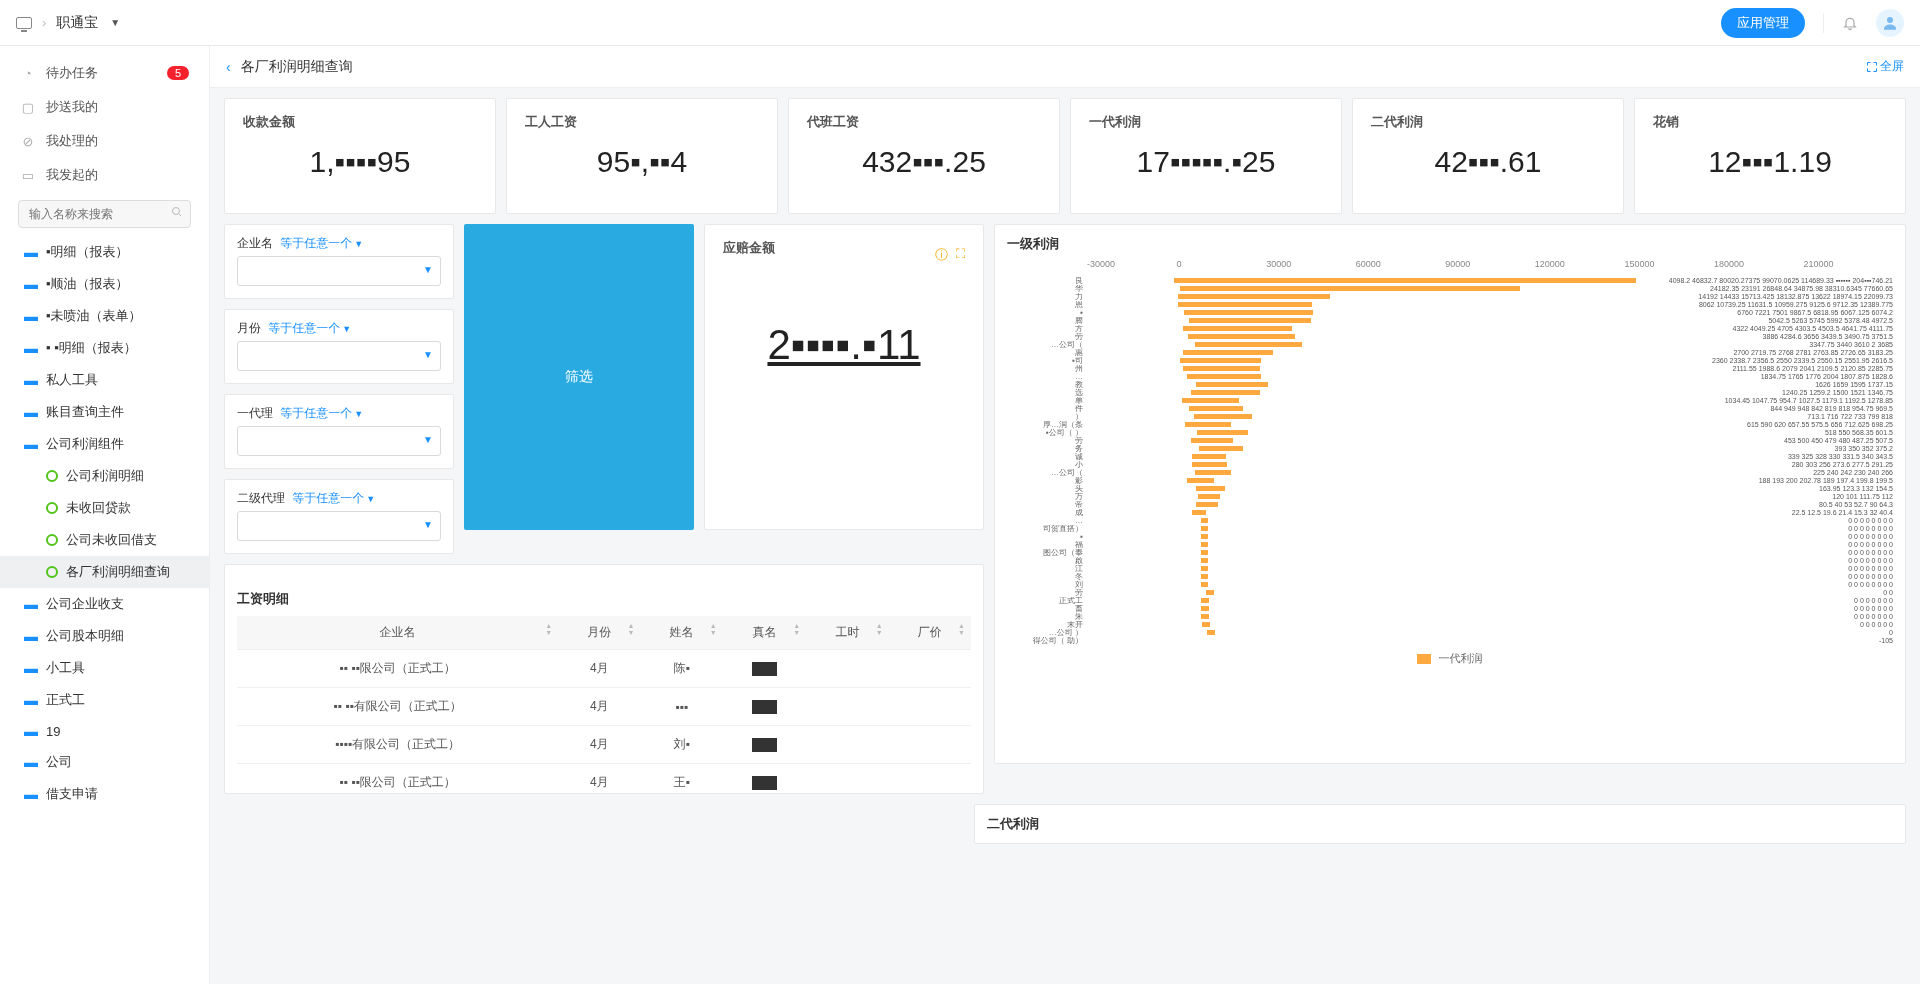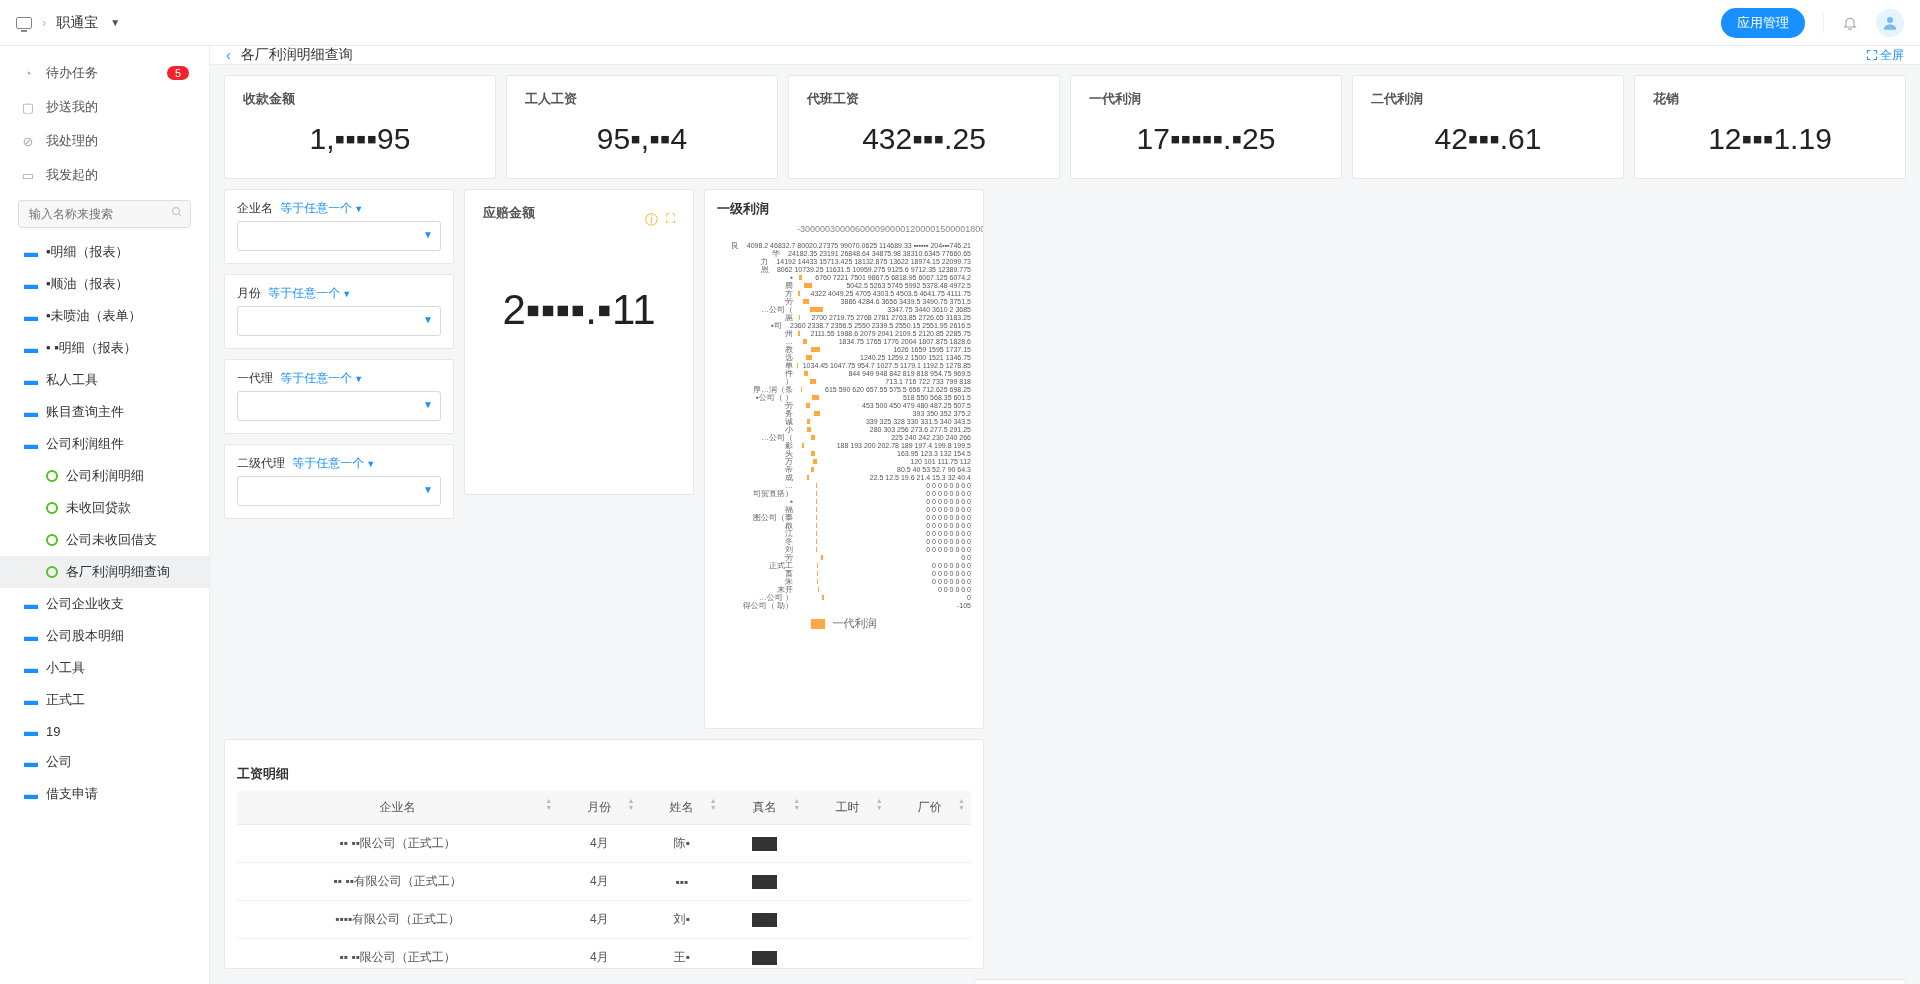--- a/index.html
+++ b/index.html
@@ -41,40 +41,40 @@
 .content-hdr-left { display: flex; align-items: center; gap: 10px; }
 .back-arrow { color: #1890ff; cursor: pointer; font-size: 14px; }
 .page-title { font-size: 14px; color: #333; }
 .fullscreen-link { color: #1890ff; font-size: 12px; cursor: pointer; display: flex; align-items: center; gap: 2px; }
 
 .dash-body { padding: 10px 14px; flex: 1; }
 
 
 .kpi-row { display: grid; grid-template-columns: repeat(6, 1fr); gap: 10px; margin-bottom: 10px; }
 .card { background: #fff; border: 1px solid #e8e8e8; border-radius: 2px; }
-.kpi-card { padding: 14px 18px 22px; }
+.kpi-card { padding: 14px 18px 34px; }
 .kpi-label { font-size: 13px; color: #555; font-weight: 600; margin-bottom: 14px; }
 .kpi-value { font-size: 30px; font-weight: 500; text-align: center; color: #222; white-space: nowrap; }
 
 
 .mid-row { display: grid; grid-template-columns: 230px 230px 280px 1fr; gap: 10px; margin-bottom: 10px; align-items: start; }
 .filter-col { display: flex; flex-direction: column; gap: 10px; }
 .filter-card { padding: 10px 12px 12px; }
 .filter-label { font-size: 12px; color: #333; margin-bottom: 4px; }
 .filter-label .eq { color: #1890ff; margin-left: 4px; }
 .filter-label .tiny-caret { color: #1890ff; font-size: 9px; margin-left: 2px; }
 .select-box { position: relative; }
 .select-input { width: 100%; padding: 6px 26px 6px 8px; border: 1px solid #d9d9d9; border-radius: 3px; font-size: 12px; height: 30px; background: #fff; }
 .select-caret { position: absolute; right: 8px; top: 8px; color: #1890ff; font-size: 10px; }
 .filter-btn-card { background: #29abe2; color: #fff; display: flex; align-items: center; justify-content: center; font-size: 14px; height: 306px; cursor: pointer; border: none; }
 
 .yingkui-card { padding: 14px 18px; height: 306px; position: relative; }
 .yingkui-hdr { display: flex; justify-content: space-between; align-items: center; margin-bottom: 40px; }
 .yingkui-icons { display: flex; gap: 8px; color: #faad14; }
-.big-value { font-size: 42px; font-weight: 500; text-align: center; color: #222; margin-top: 50px; }
+.big-value { font-size: 42px; font-weight: 500; text-align: center; color: #222; margin-top: 50px; text-decoration: underline; }
 
 
 .chart-card { padding: 10px 12px; height: 540px; overflow: hidden; }
 .chart-title { font-size: 13px; color: #333; font-weight: 600; margin-bottom: 6px; }
 .chart-axis { display: flex; font-size: 9px; color: #888; padding-left: 80px; margin-bottom: 8px; }
 .chart-axis span { flex: 1; text-align: left; }
 .chart-rows { font-size: 8px; line-height: 8px; color: #666; max-height: 440px; overflow: hidden; }
 .chart-row { display: flex; align-items: center; height: 8px; }
 .chart-cat { width: 80px; text-align: right; padding-right: 4px; font-size: 8px; white-space: nowrap; overflow: hidden; }
 .chart-bar-area { flex: 1; position: relative; height: 6px; }
@@ -287,20 +287,23 @@
             </div>
             <div class="card filter-card">
               <div class="filter-label">一代理 <span class="eq">等于任意一个</span><span class="tiny-caret">▼</span></div>
               <div class="select-box"><input class="select-input" style=""><span class="select-caret">▼</span></div>
             </div>
             <div class="card filter-card">
               <div class="filter-label">二级代理 <span class="eq">等于任意一个</span><span class="tiny-caret">▼</span></div>
               <div class="select-box"><input class="select-input" style=""><span class="select-caret">▼</span></div>
             </div>
           </div>
+        <div class="card filter-btn-card">
+          <span>筛选</span>
+        </div>
         <div class="card yingkui-card">
           <div class="yingkui-hdr">
             <span class="kpi-label">应赔金额</span>
             <span class="yingkui-icons">
               <span style="color:#faad14">ⓘ</span>
               <span style="color:#faad14">⛶</span>
             </span>
           </div>
           <div class="big-value">2▪▪▪▪.▪11</div>
         </div>

